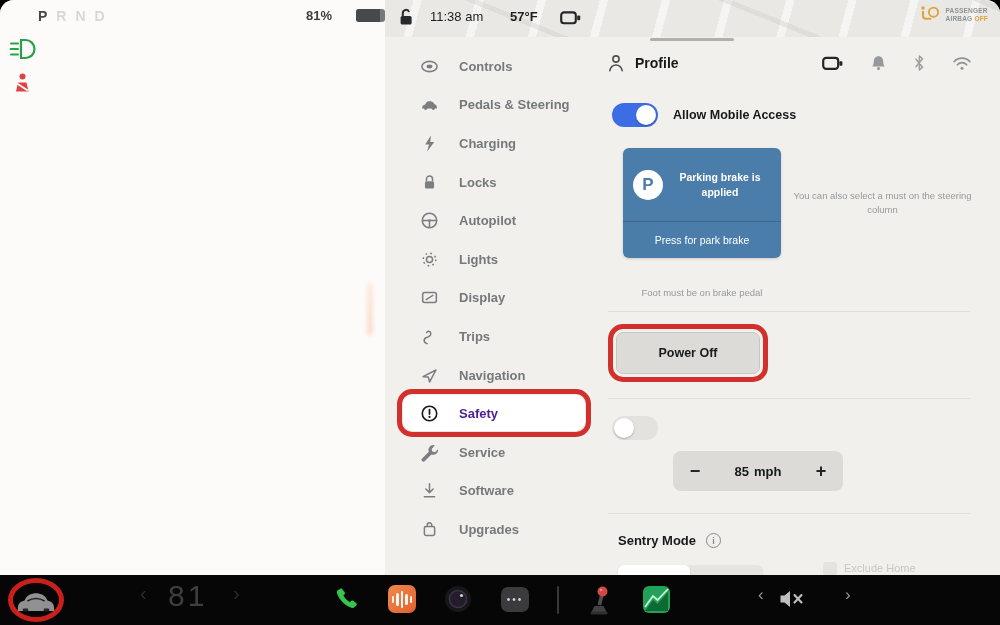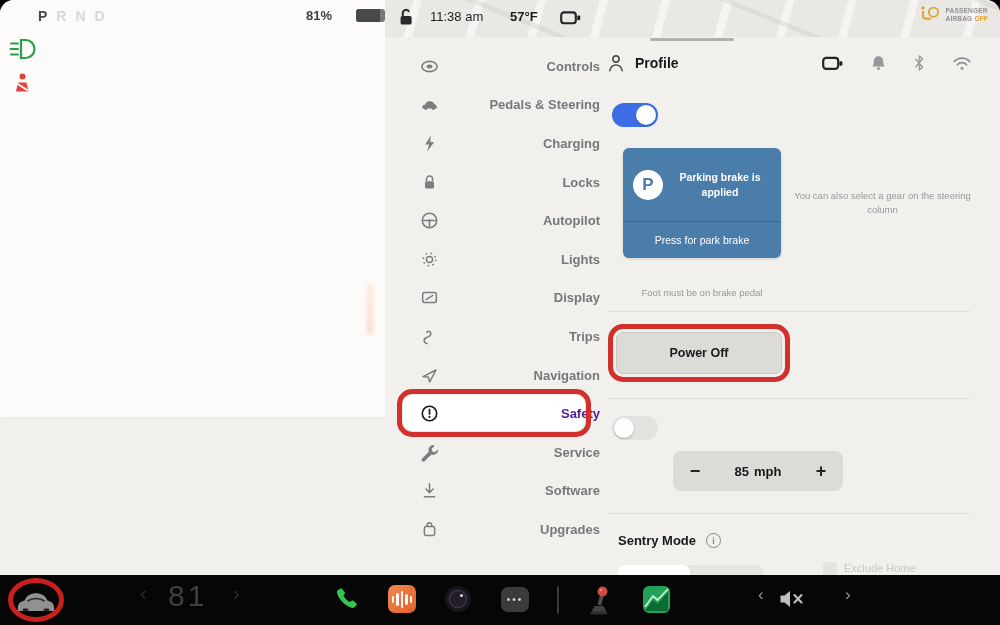--- a/index.html
+++ b/index.html
@@ -1,20 +1,20 @@
 <!DOCTYPE html>
 <html><head>
 <meta charset="utf-8">
 <style>
   html,body{margin:0;padding:0;background:#000;}
   *{box-sizing:border-box;font-family:"Liberation Sans",sans-serif;}
   .screen{position:relative;width:1000px;height:625px;background:#f1f0ed;overflow:hidden;border-radius:14px 14px 0 0;}
 
   
-  .left-panel{position:absolute;left:0;top:0;width:385px;height:417px;background:#fcfbf9;box-shadow:2px 0 4px rgba(0,0,0,.05);}
+  .left-panel{position:absolute;left:0;top:0;width:385px;height:575px;background:#fcfbf9;box-shadow:2px 0 4px rgba(0,0,0,.05);}
   .prnd{position:absolute;left:38px;top:8px;font-size:14px;font-weight:bold;}
   .prnd span{margin-right:9px;color:#d9d7d3;}
   .prnd span.active{color:#45484b;}
   .batt-group{position:absolute;left:306px;top:8px;display:flex;align-items:center;gap:24px;}
   .batt-pct{font-size:13px;font-weight:bold;color:#3c3e41;}
   .batt{position:relative;width:29px;height:13px;border-radius:3px;background:#76787b;overflow:hidden;}
   .batt .fill{position:absolute;left:0;top:0;bottom:0;width:84%;background:#47494c;}
   .batt-nub{width:2.5px;height:6px;background:#5a5c5f;border-radius:0 2px 2px 0;}
   .ind-headlight{position:absolute;left:8px;top:36px;}
   .ind-seatbelt{position:absolute;left:10px;top:72px;}
@@ -35,21 +35,21 @@
   .st-cam{position:absolute;left:175px;top:11px;}
   .airbag{position:absolute;right:12px;top:5px;display:flex;align-items:center;gap:5px;}
   .airbag-txt{font-size:6.5px;font-weight:bold;color:#8f9296;line-height:1.3;letter-spacing:.2px;}
   .airbag-off{color:#dfa33c;}
 
   .panel-body{position:absolute;left:0;top:37px;right:0;bottom:0;background:#f1f0ed;}
   .drag-handle{position:absolute;left:265px;top:1px;width:84px;height:3px;border-radius:2px;background:#b2b0ad;}
 
   
   .sidebar{position:absolute;left:10px;top:10px;width:205px;}
-  .srow{position:relative;display:flex;align-items:center;height:38.6px;padding-left:25px;gap:12px;cursor:pointer;justify-content:space-between;}
+  .srow{position:relative;display:flex;align-items:center;height:38.6px;padding-left:25px;gap:20px;cursor:pointer;}
   .srow .sic{flex:0 0 auto;position:relative;z-index:2;}
   .slabel{position:relative;z-index:2;font-size:13px;font-weight:bold;color:#76787c;white-space:nowrap;}
   .srow.selected .slabel{color:#4c1d95;}
   .sel-pill{position:absolute;left:8px;top:1px;width:182px;height:36px;background:#fff;border-radius:10px;
     box-shadow:0 1px 3px rgba(0,0,0,.07);z-index:1;}
   .sel-annot{position:absolute;left:2px;top:-5px;width:194px;height:48px;border:5px solid #d2302c;border-radius:15px;z-index:4;pointer-events:none;}
 
   
   .profile-row{position:absolute;left:223px;top:12px;right:28px;height:28px;display:flex;align-items:center;}
   .profile-title{font-size:14px;font-weight:bold;color:#17191b;margin-left:11px;}
@@ -70,21 +70,21 @@
   .p-circle{width:30px;height:30px;border-radius:50%;background:#fff;color:#4b7dab;font-size:17px;font-weight:bold;
     display:flex;align-items:center;justify-content:center;flex:0 0 auto;}
   .park-title{flex:1;text-align:center;color:#fff;font-size:10.5px;font-weight:bold;line-height:1.35;padding-left:6px;}
   .park-btn{height:35px;display:flex;align-items:center;justify-content:center;color:#fff;font-size:10.5px;font-weight:normal;cursor:pointer;}
   .gear-note{position:absolute;left:400px;top:152px;width:195px;text-align:center;font-size:9.5px;color:#96989c;line-height:1.5;}
   .brake-note{position:absolute;left:238px;top:250px;width:158px;text-align:center;font-size:9.5px;color:#96989c;}
 
   .divider{position:absolute;left:223px;width:362px;height:1px;background:#e1dfdb;}
   .div1{top:274px;} .div2{top:361px;} .div3{top:476px;}
 
-  .power-annot{position:absolute;left:223px;top:287px;width:182px;height:58px;border:5px solid #d2302c;border-radius:15px;}
+  .power-annot{position:absolute;left:223px;top:287px;width:160px;height:58px;border:5px solid #d2302c;border-radius:15px;}
   .power-btn{position:absolute;inset:3px;background:#dcdbd8;border:1px solid #c8c7c4;border-radius:7px;
     display:flex;align-items:center;justify-content:center;font-size:12.5px;font-weight:bold;color:#191b1d;cursor:pointer;}
 
   .speed-toggle{position:absolute;left:227px;top:379px;}
   .speed-label{position:absolute;left:288px;top:379px;height:24px;line-height:24px;font-size:12.5px;font-weight:bold;color:#17191b;}
   .stepper{position:absolute;left:288px;top:414px;width:170px;height:40px;border-radius:8px;background:#dcdbd8;
     display:flex;align-items:center;}
   .step-btn{width:44px;text-align:center;font-size:18px;font-weight:bold;color:#212325;cursor:pointer;line-height:40px;}
   .step-val{flex:1;text-align:center;font-size:13px;font-weight:bold;color:#17191b;}
   .step-val .unit{margin-left:5px;}
@@ -321,29 +321,30 @@
               <path d="M5.4 9.8 a6 6 0 0 1 9.2 0" stroke="#8f9295" stroke-width="1.7" fill="none" stroke-linecap="round"></path>
               <circle cx="10" cy="13.2" r="1.5" fill="#8f9295"></circle>
             </svg>
           </span>
         </span>
       </div>
 
       <div class="toggle on allow-toggle">
           <span class="knob"></span>
         </div>
+      <div class="allow-label">Allow Mobile Access</div>
 
       <div class="park-card">
         <div class="park-top">
           <span class="p-circle">P</span>
           <span class="park-title">Parking brake is applied</span>
         </div>
         <div class="park-btn">Press for park brake</div>
       </div>
-      <div class="gear-note">You can also select a gear on the steering column</div>
+      <div class="gear-note">You can also select a must on the steering column</div>
       <div class="brake-note">Foot must be on brake pedal</div>
 
       <div class="divider div1"></div>
 
       <div class="power-annot">
         <div class="power-btn">Power Off</div>
       </div>
 
       <div class="divider div2"></div>
 

